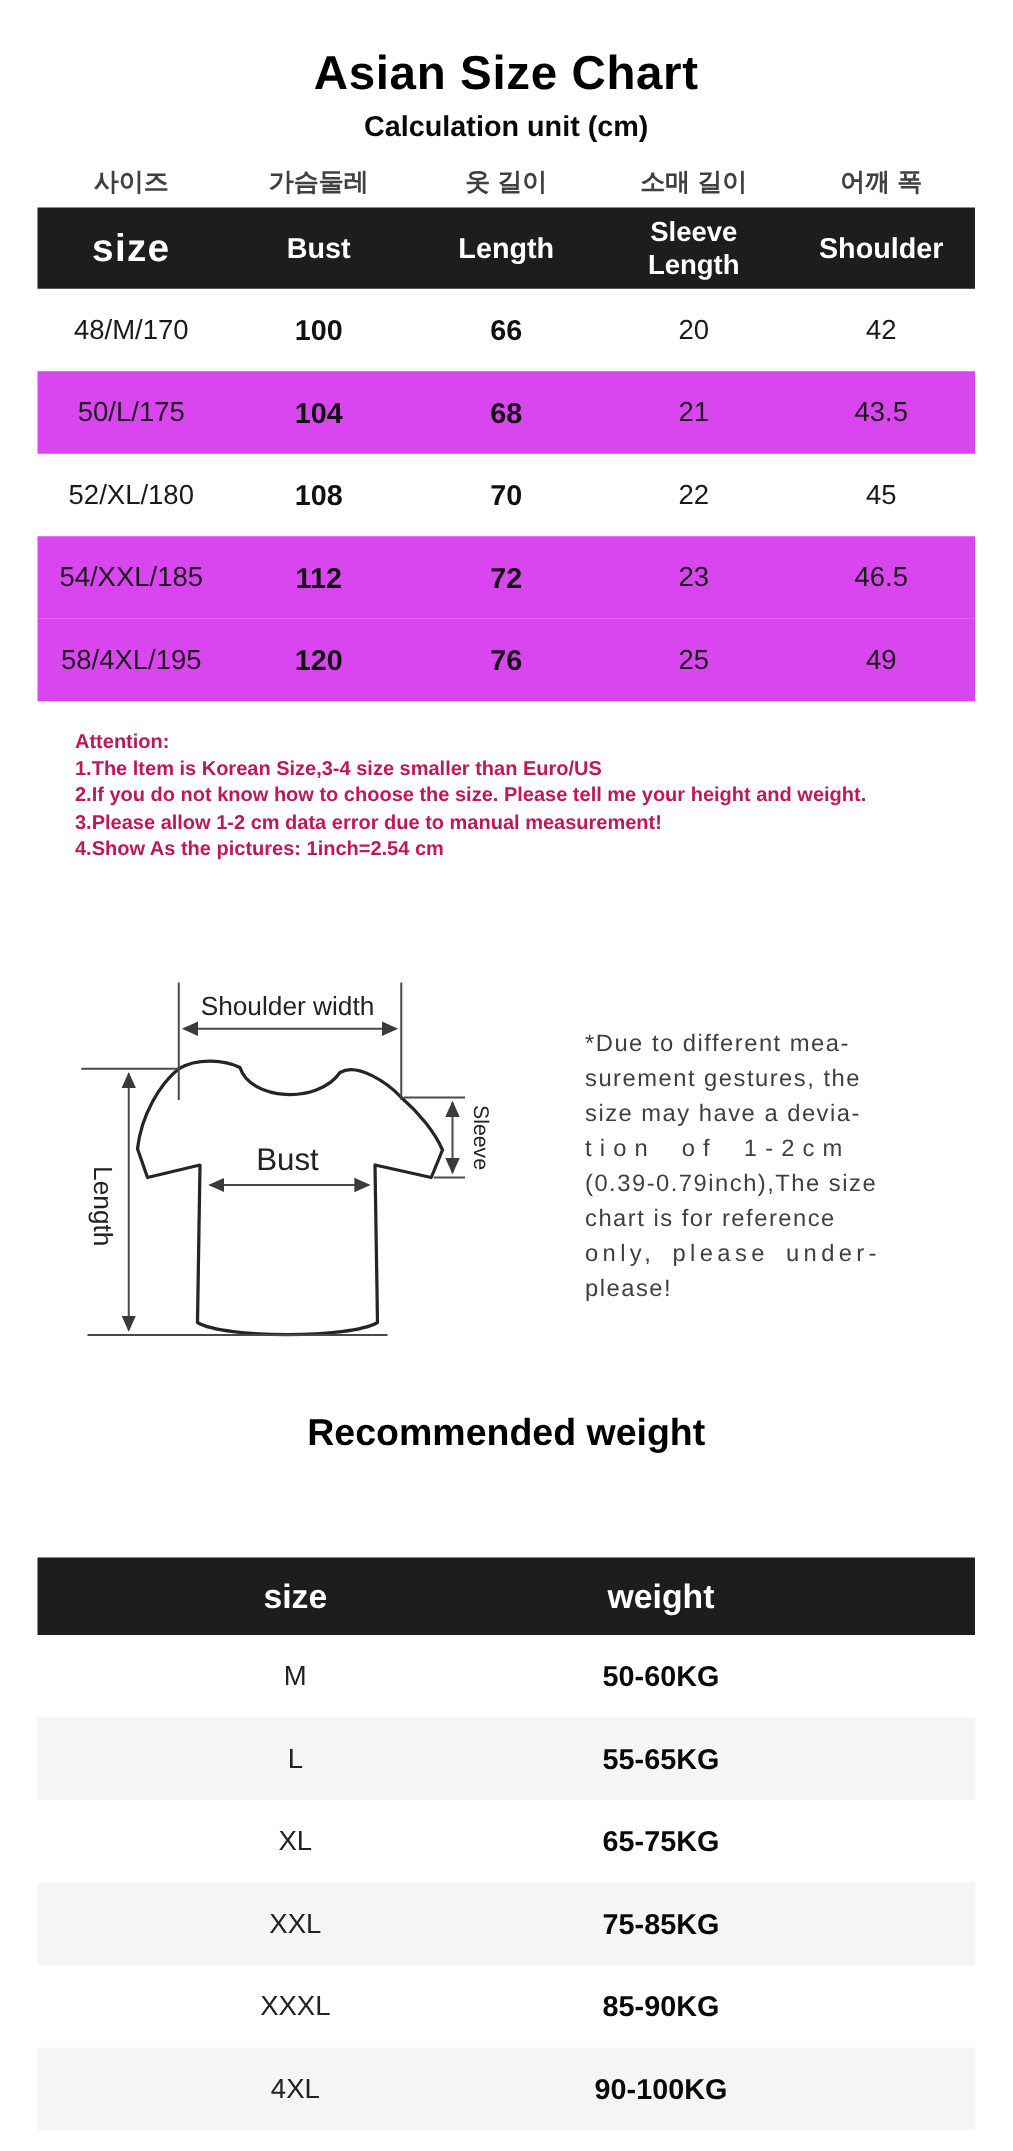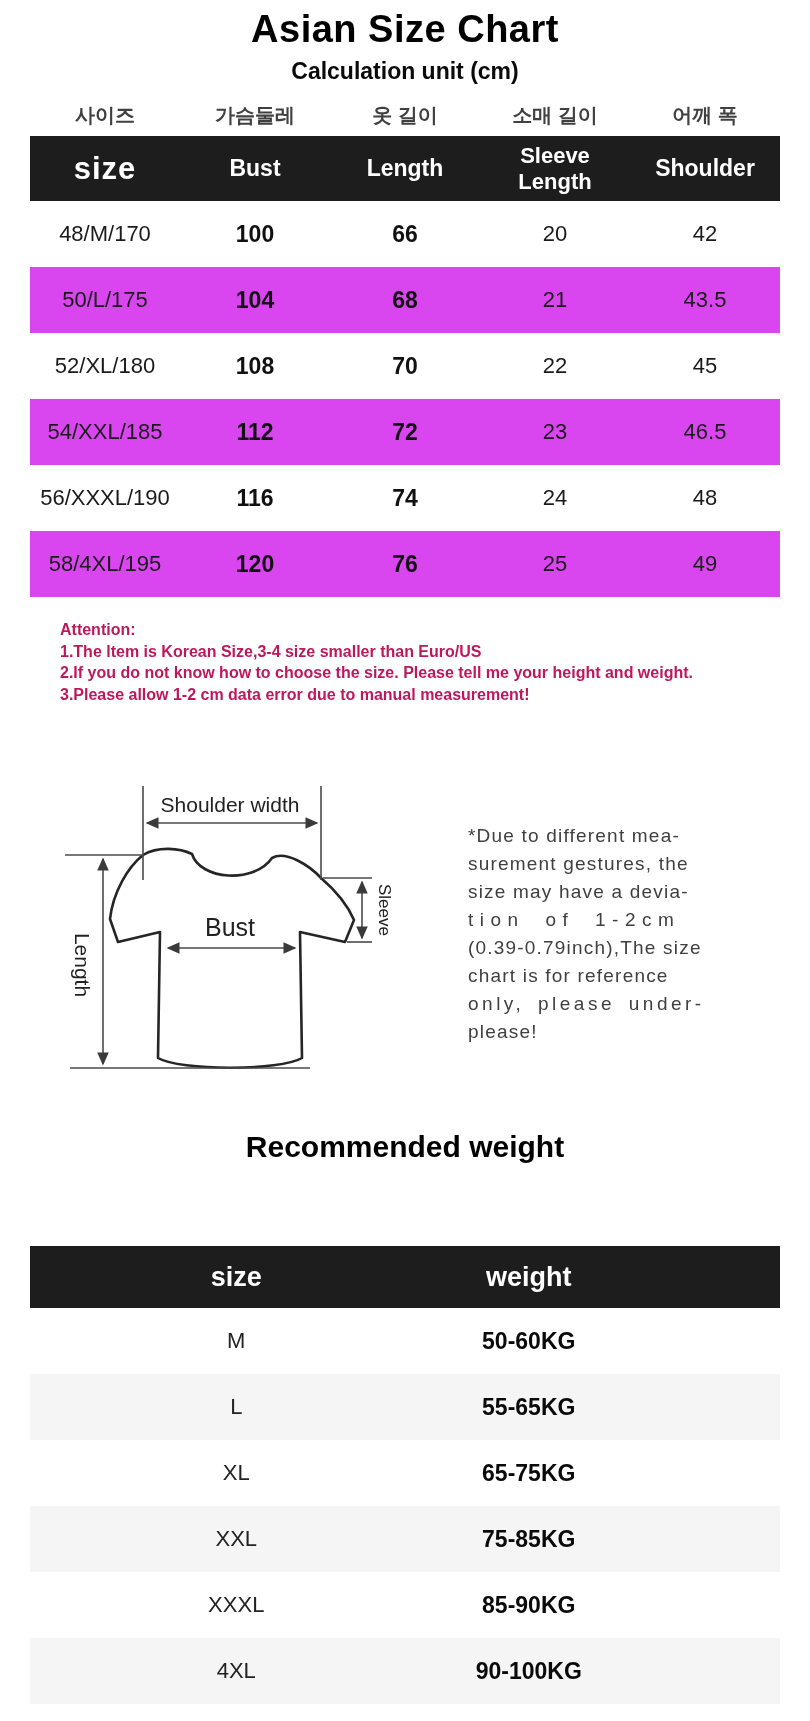--- a/index.html
+++ b/index.html
@@ -1,18 +1,18 @@
 <!DOCTYPE html>
 <html><head>
 <meta charset="utf-8">
 <style>
   html,body{margin:0;padding:0}
   body{width:810px;height:1721px;background:#ffffff;font-family:"Liberation Sans",sans-serif;color:#111;position:relative;overflow:hidden}
 
-  .title{margin:0;padding-top:8px;text-align:center;font-size:38px;font-weight:800;letter-spacing:.5px;color:#000}
+  .title{margin:0;padding-top:38px;text-align:center;font-size:38px;font-weight:800;letter-spacing:.5px;color:#000}
   .subtitle{margin-top:7px;text-align:center;font-size:23px;font-weight:700;color:#0a0a0a}
 
   .korean-row{width:750px;margin:17px auto 0;display:grid;grid-template-columns:repeat(5,1fr);text-align:center;font-size:20px;font-weight:700;color:#404040}
 
   .stable{width:750px;margin:7px auto 0}
   .sthead{height:65px;background:#1d1d1d;color:#fff;display:grid;grid-template-columns:repeat(5,1fr);align-items:center;text-align:center;font-weight:700}
   .sth{font-size:23px}
   .sth-size{font-size:31px;letter-spacing:1px}
   .sth-sleeve{font-size:22px;line-height:1.15}
   .srow{height:66px;display:grid;grid-template-columns:repeat(5,1fr);align-items:center;text-align:center;font-size:23px}
@@ -93,41 +93,35 @@
       <div class="cell-n">22</div>
       <div class="cell-n">45</div>
     </div>
     <div class="srow alt">
       <div class="cell-n">54/XXL/185</div>
       <div class="cell-b">112</div>
       <div class="cell-b">72</div>
       <div class="cell-n">23</div>
       <div class="cell-n">46.5</div>
     </div>
-    <div class="srow">
-      <div class="cell-n">56/XXXL/190</div>
-      <div class="cell-b">116</div>
-      <div class="cell-b">74</div>
-      <div class="cell-n">24</div>
-      <div class="cell-n">48</div>
-    </div>
     <div class="srow alt">
       <div class="cell-n">58/4XL/195</div>
       <div class="cell-b">120</div>
       <div class="cell-b">76</div>
       <div class="cell-n">25</div>
       <div class="cell-n">49</div>
     </div>
   </div>
 
   <div class="attention">
     <div>Attention:</div>
     <div>1.The ltem is Korean Size,3-4 size smaller than Euro/US</div>
     <div>2.If you do not know how to choose the size. Please tell me your height and weight.</div>
     <div>3.Please allow 1-2 cm data error due to manual measurement!</div>
+    <div>4.Show As the pictures: 1inch=2.54 cm</div>
   </div>
 
   <div class="diagram">
     <svg viewBox="0 0 400 312" width="400" height="312">
       <defs>
         <marker id="arr" viewBox="0 0 10 8" markerWidth="9" markerHeight="8" refX="8" refY="4" orient="auto-start-reverse">
           <path d="M0,0 L9,4 L0,8 Z" fill="#3a3a3a"></path>
         </marker>
       </defs>
       <path class="shirt" d="M103,87 C118,78 140,80 152,86 C160,112 214,116 232,90 C246,82 270,98 281,110 C295,122 308,138 314,152 L305,174 L260,164 L262,290 C240,303 140,303 118,290 L120,164 L78,174 L70,151 C73,124 88,99 103,87 Z"></path>

